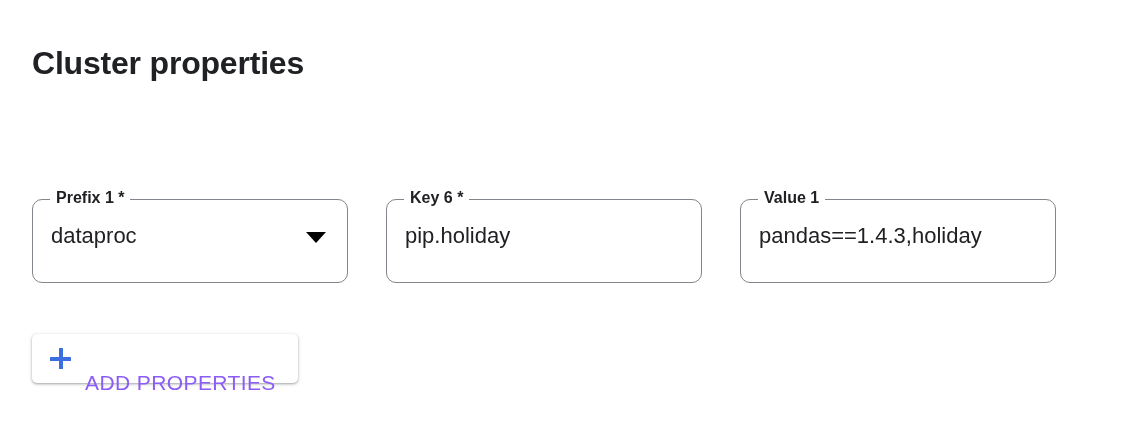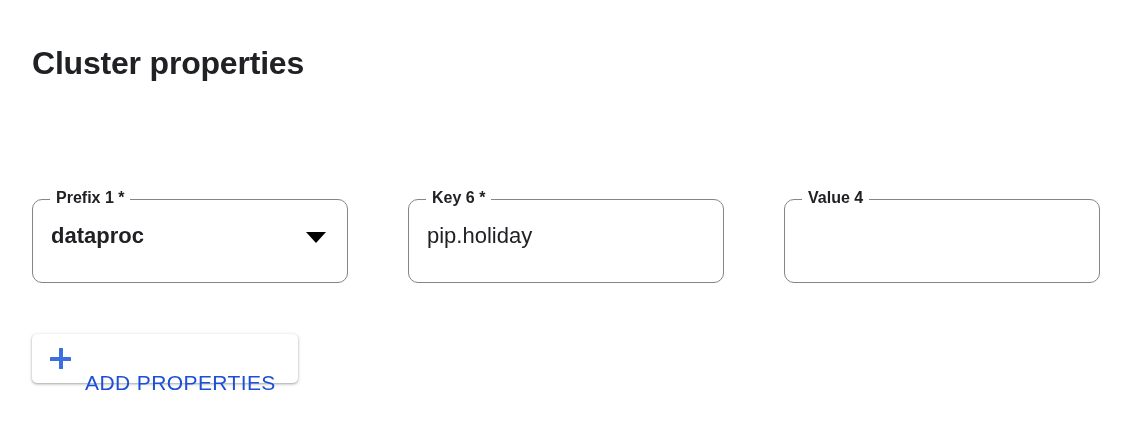--- a/index.html
+++ b/index.html
@@ -49,21 +49,21 @@
   }
 
   
   .fields-row {
     position: absolute;
     left: 32px;
     top: 199px;
     display: flex;
     flex-direction: row;
     align-items: flex-start;
-    gap: 60px;
+    gap: 38px;
   }
 
   .field {
     position: relative;
     width: 316px;
     height: 84px;
   }
 
   .field-outline {
     position: absolute;
@@ -112,21 +112,20 @@
     padding: 0;
     font-family: "Liberation Sans", sans-serif;
   }
 
   .field-value.clipped {
     right: 4px;
   }
 
   .field.has-arrow .field-value {
     right: 52px;
-    font-weight: bold;
   }
 
   .dropdown-arrow {
     position: absolute;
     right: 22px;
     top: 33px;
     width: 0;
     height: 0;
     border-left: 10px solid transparent;
     border-right: 10px solid transparent;
@@ -178,21 +177,21 @@
     left: 8.5px;
     height: 21px;
     width: 4px;
   }
 
   .add-button-label {
     font-size: 21px;
     line-height: 24px;
     font-weight: 500;
     letter-spacing: 0.4px;
-    color: #1d4ed8;
+    color: #8b5cf6;
     white-space: nowrap;
     margin-top: 48px;
   }
 </style>
 </head>
 <body>
 
 <div class="panel">
 
   <h1 class="page-title">Cluster properties</h1>
@@ -208,21 +207,22 @@
     </div>
 
     <div class="field">
       <div class="field-outline"></div>
       <span class="field-label">Key 6 *</span>
       <div class="field-value">pip.holiday</div>
     </div>
 
     <div class="field">
       <div class="field-outline"></div>
-      <span class="field-label">Value 4</span>
+      <span class="field-label">Value 1</span>
+      <div class="field-value clipped">pandas==1.4.3,holiday</div>
     </div>
 
   </div>
 
   <button class="add-button">
     <span class="plus-icon"></span>
     <span class="add-button-label">ADD PROPERTIES</span>
   </button>
 
 </div>

